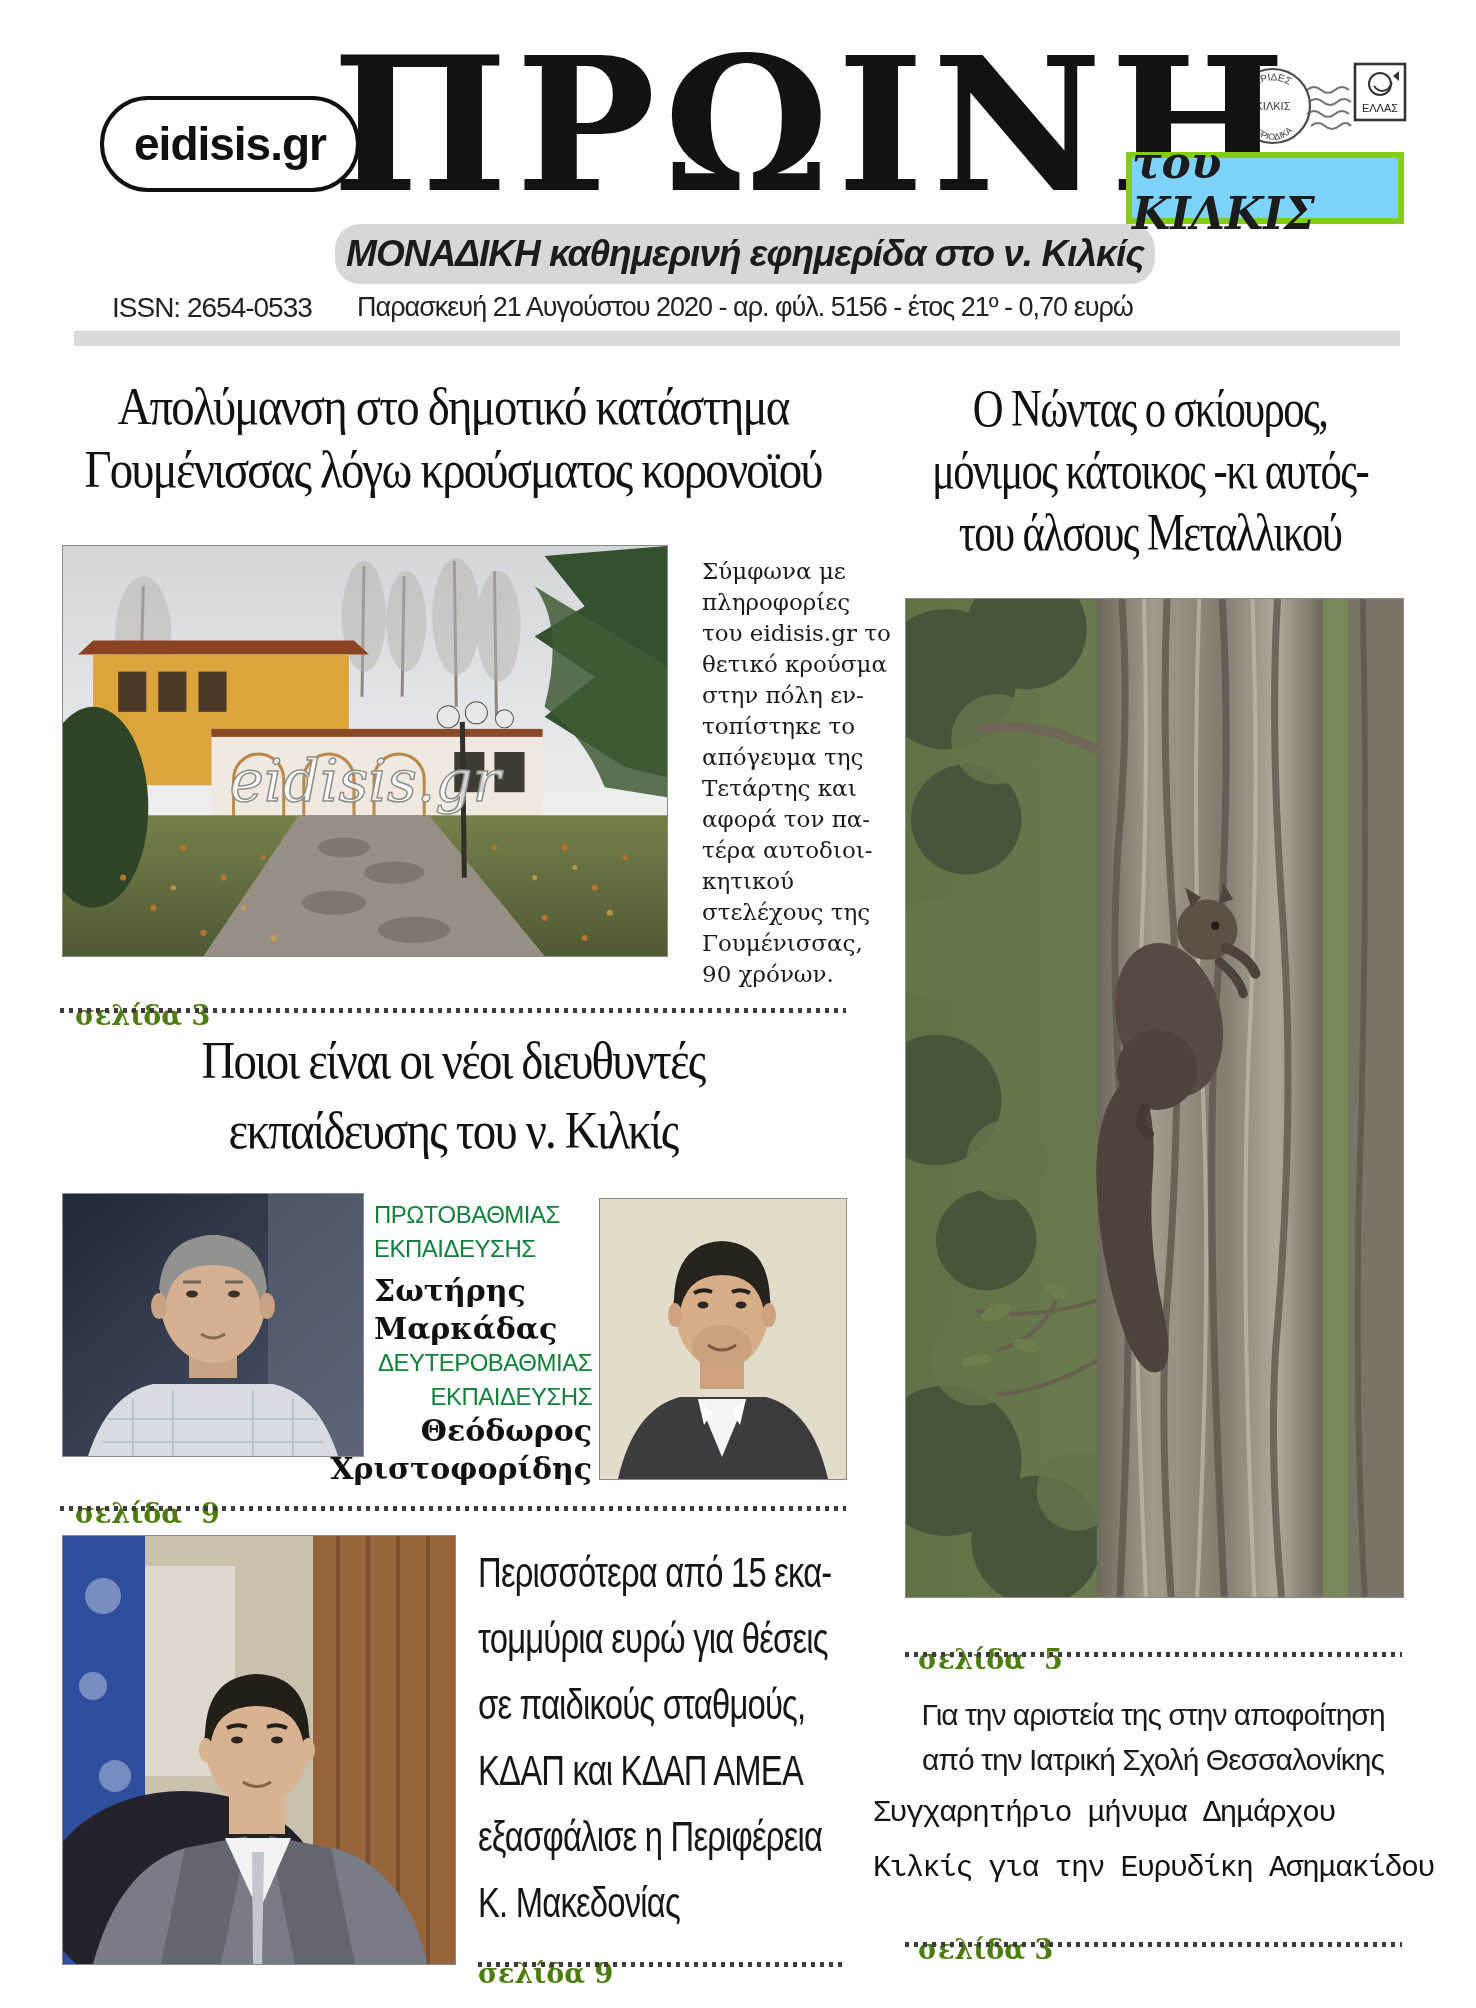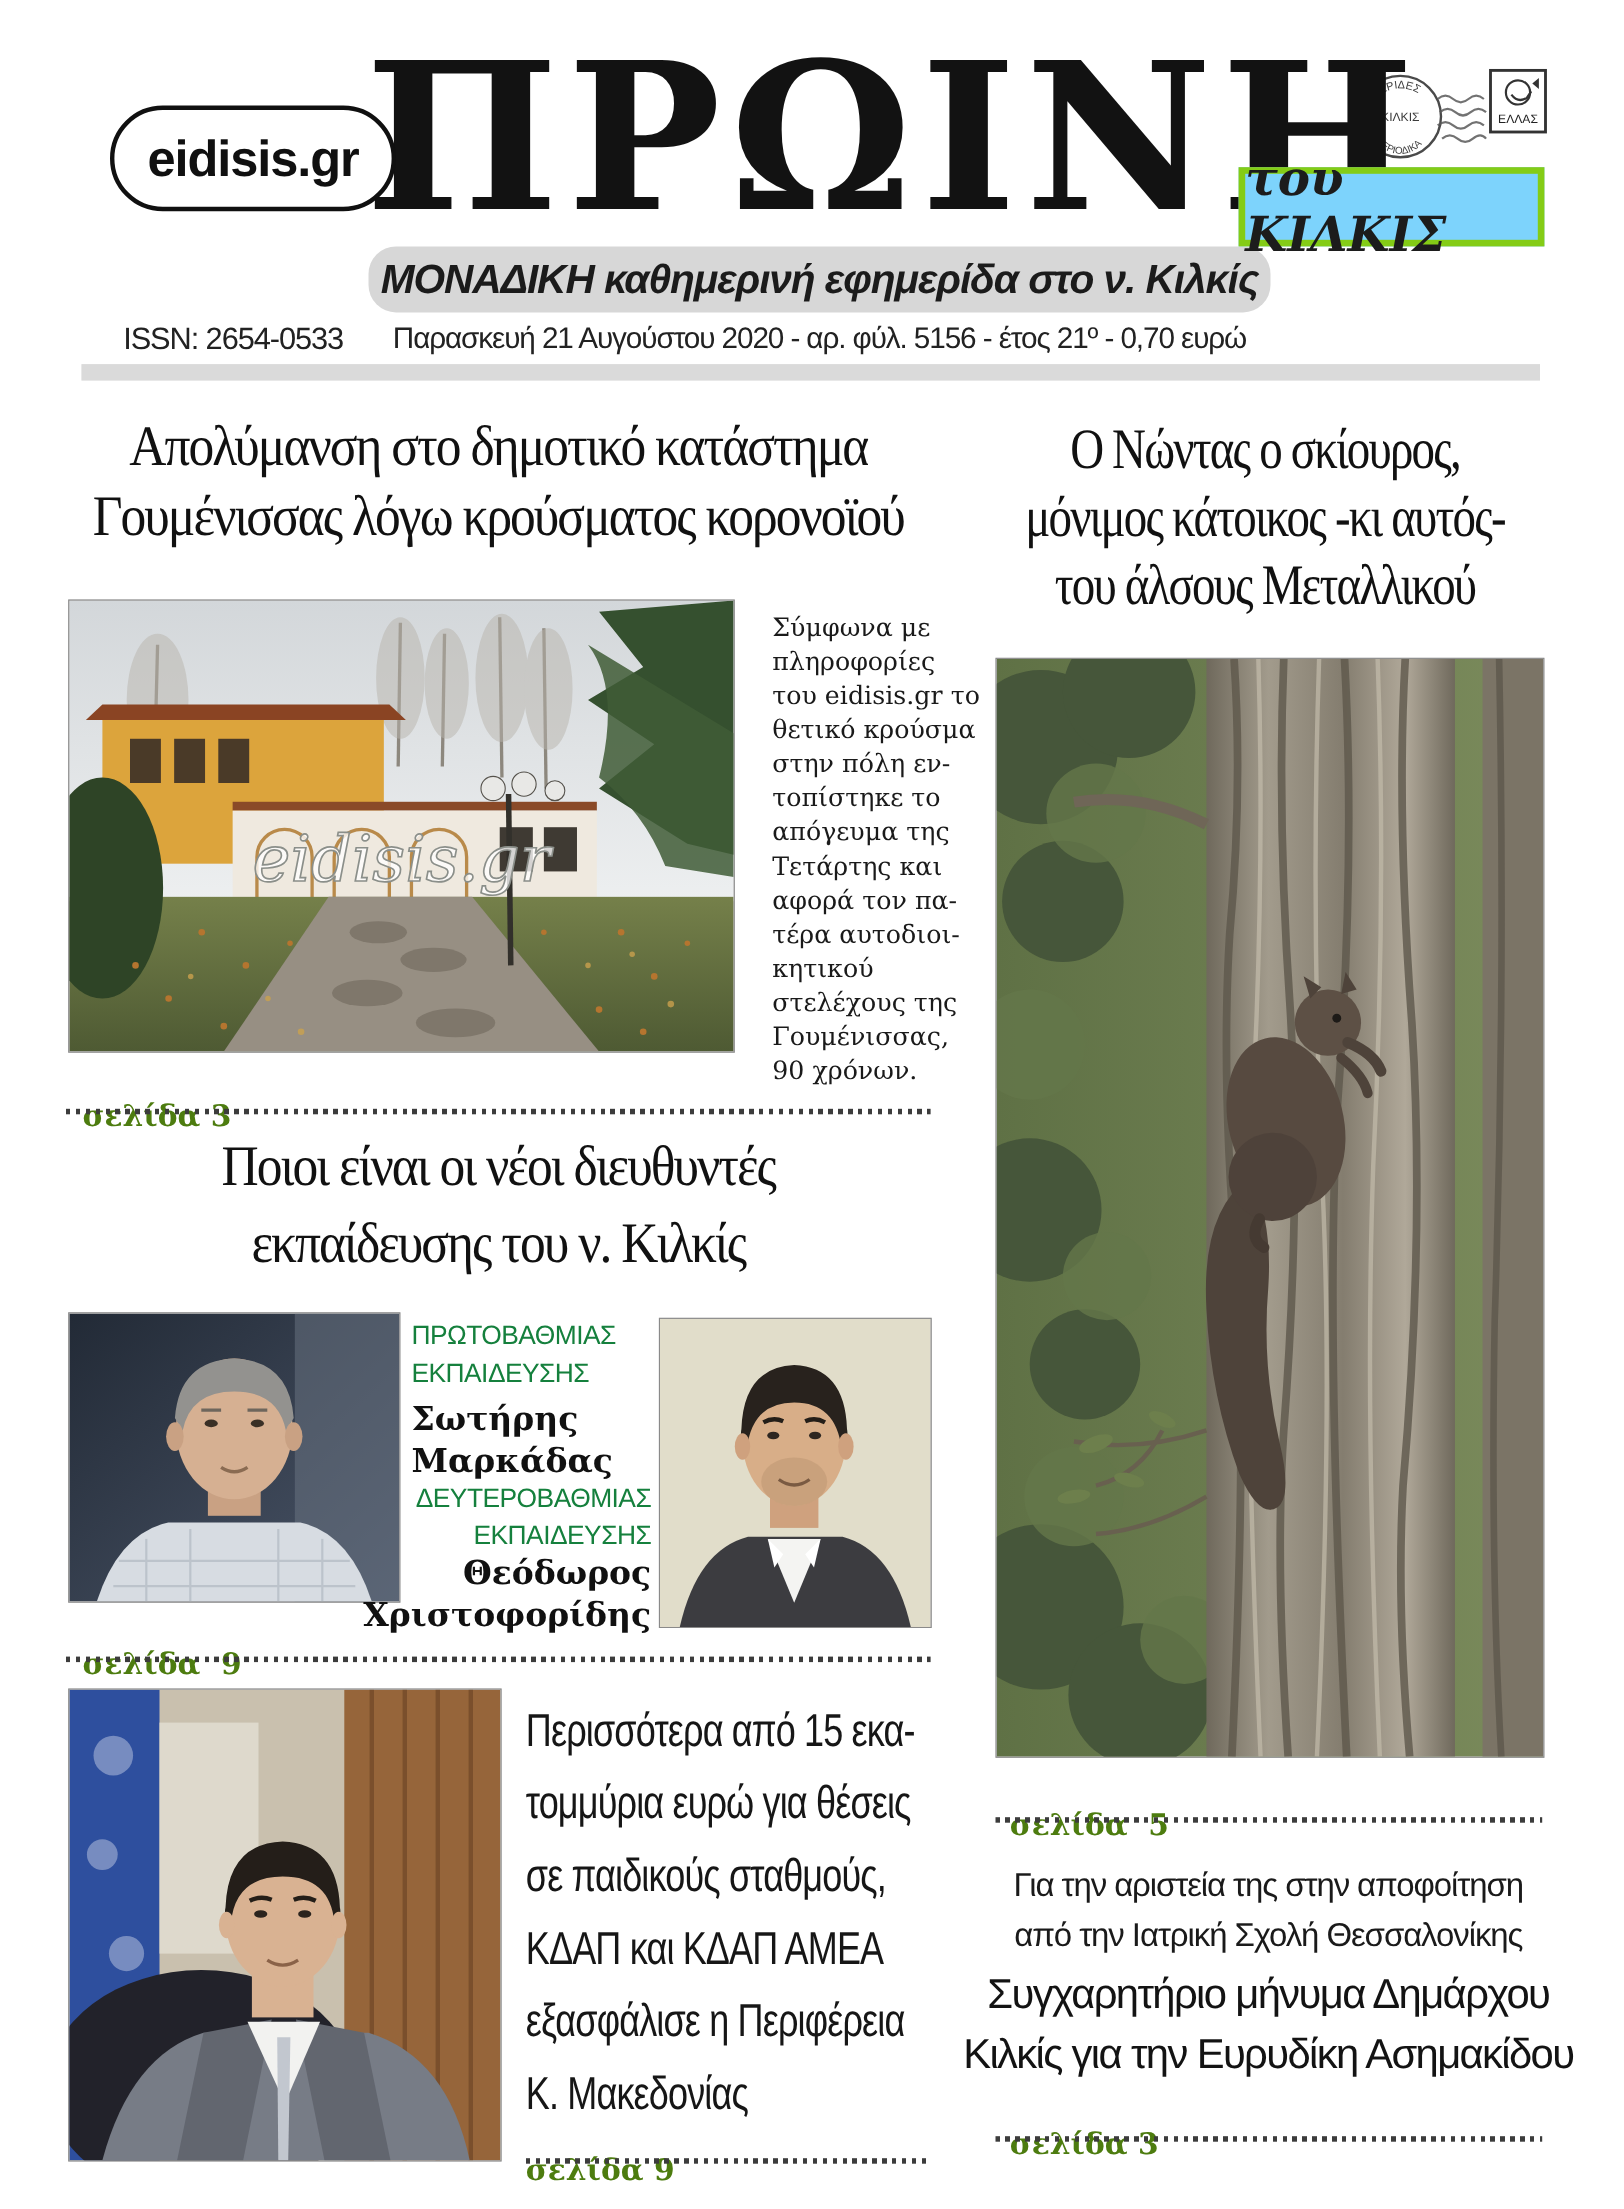--- a/index.html
+++ b/index.html
@@ -44,22 +44,22 @@
   .pageref{font-family:"DejaVu Serif",serif;font-weight:bold;font-size:27px;color:#4d7c0f;white-space:pre;margin-top:32px;}
   .dotted{height:5px;background:repeating-linear-gradient(90deg,#3c3c3c 0 4px,transparent 4px 9px);}
   .lab-dept{font-family:"Liberation Sans",sans-serif;font-size:24px;line-height:34px;color:#15803d;
             letter-spacing:-0.5px;white-space:pre;}
   .lab-name{font-family:"DejaVu Serif",serif;font-weight:bold;font-size:30px;line-height:38px;color:#111;white-space:pre;}
   .funding-text{left:478px;top:1540px;width:480px;font-family:"Liberation Sans",sans-serif;font-size:42px;
                 line-height:66px;color:#161616;letter-spacing:-1px;white-space:pre;
                 transform:scaleX(.78);transform-origin:left top;}
   .congr-intro{left:883px;top:1692px;width:540px;text-align:center;font-family:"Liberation Sans",sans-serif;
                font-size:30px;line-height:45px;color:#1a1a1a;letter-spacing:-1px;white-space:pre;}
-  .congr-head{left:873px;top:1786px;width:560px;text-align:center;font-family:Liberation Sans, sans-serif;
-              font-size:38px;line-height:55px;color:#131313;letter-spacing:-1.5px;white-space:pre;}
+  .congr-head{left:873px;top:1786px;width:560px;text-align:left;font-family:Liberation Mono, monospace;
+              font-size:30px;line-height:55px;color:#131313;letter-spacing:-1.5px;white-space:pre;}
   .stamps{left:1235px;top:56px;width:175px;height:96px;}
 </style>
 </head>
 <body>
 
 <div class="page">
 
   <div class="abs np-title">ΠΡΩΙΝΗ</div>
 
   <div class="abs brand-pill">

